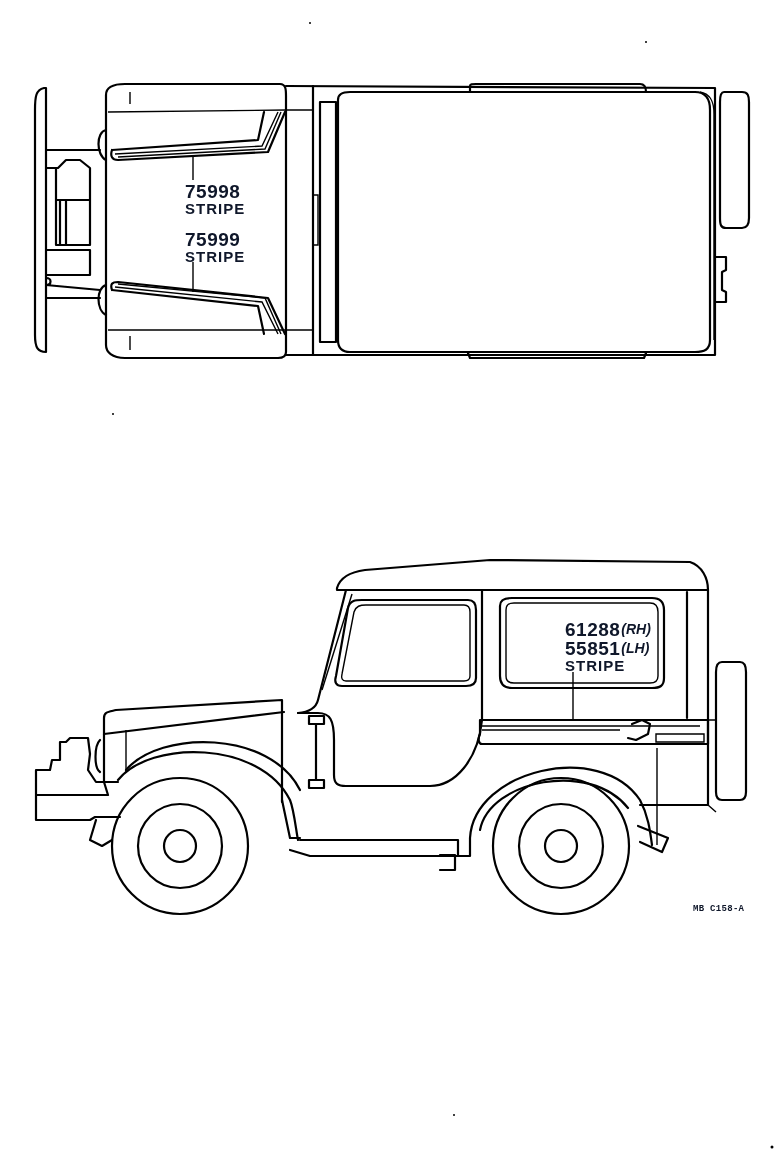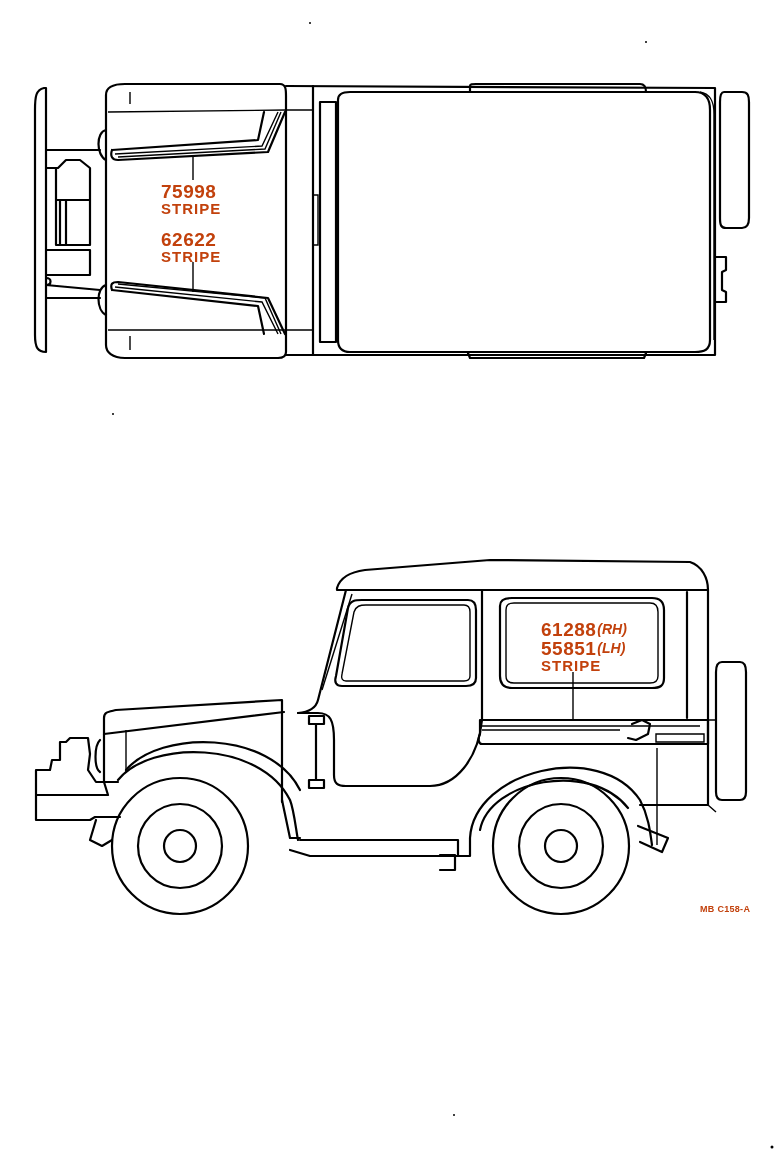--- a/index.html
+++ b/index.html
@@ -1,20 +1,20 @@
 <!DOCTYPE html>
 <html><head>
 <meta charset="utf-8">
 <style>
   html, body { margin: 0; padding: 0; background: #ffffff; }
   body { width: 776px; height: 1152px; position: relative; overflow: hidden; font-family: "Liberation Sans", "DejaVu Sans", sans-serif; }
   svg.drawing { position: absolute; left: 0; top: 0; }
   .ln { fill: none; stroke: #000; stroke-width: 2.2; stroke-linejoin: round; stroke-linecap: round; }
   .thin { fill: none; stroke: #000; stroke-width: 1.4; }
-  .label { position: absolute; color: #c2410c; font-weight: bold; line-height: 1; white-space: nowrap; }
+  .label { position: absolute; color: #0f172a; font-weight: bold; line-height: 1; white-space: nowrap; margin-left: 24px; }
   .num { font-size: 19px; letter-spacing: 0.5px; }
   .word { font-size: 15px; letter-spacing: 1px; }
   .side { font-size: 14px; font-weight: bold; vertical-align: 2px; margin-left: 1px; font-style: italic; }
   .code { font-size: 9px; letter-spacing: 0.3px; }
 </style>
 </head>
 <body>
 
 <svg class="drawing" width="776" height="1152" viewBox="0 0 776 1152">
 
@@ -137,27 +137,27 @@
   <circle cx="113" cy="414" r="1" fill="#000"></circle>
   <circle cx="454" cy="1115" r="1" fill="#000"></circle>
   <circle cx="772" cy="1147" r="1.5" fill="#000"></circle>
 </svg>
 
 <div class="label" style="left:161px; top:182px;">
   <div class="num">75998</div>
   <div class="word">STRIPE</div>
 </div>
 <div class="label" style="left:161px; top:230px;">
-  <div class="num">62622</div>
+  <div class="num">75999</div>
   <div class="word">STRIPE</div>
 </div>
 
 <div class="label" style="left:541px; top:620px;">
   <div>
     <span class="num">61288</span><span class="side">(RH)</span>
   </div>
   <div>
     <span class="num">55851</span><span class="side">(LH)</span>
   </div>
   <div class="word">STRIPE</div>
 </div>
 
-<div class="label code" style="left:700px; top:905px;">MB C158-A</div>
+<div class="label code" style="left:669px; top:905px;font-family:Liberation Mono, monospace;">MB C158-A</div>
 
 </body></html>

